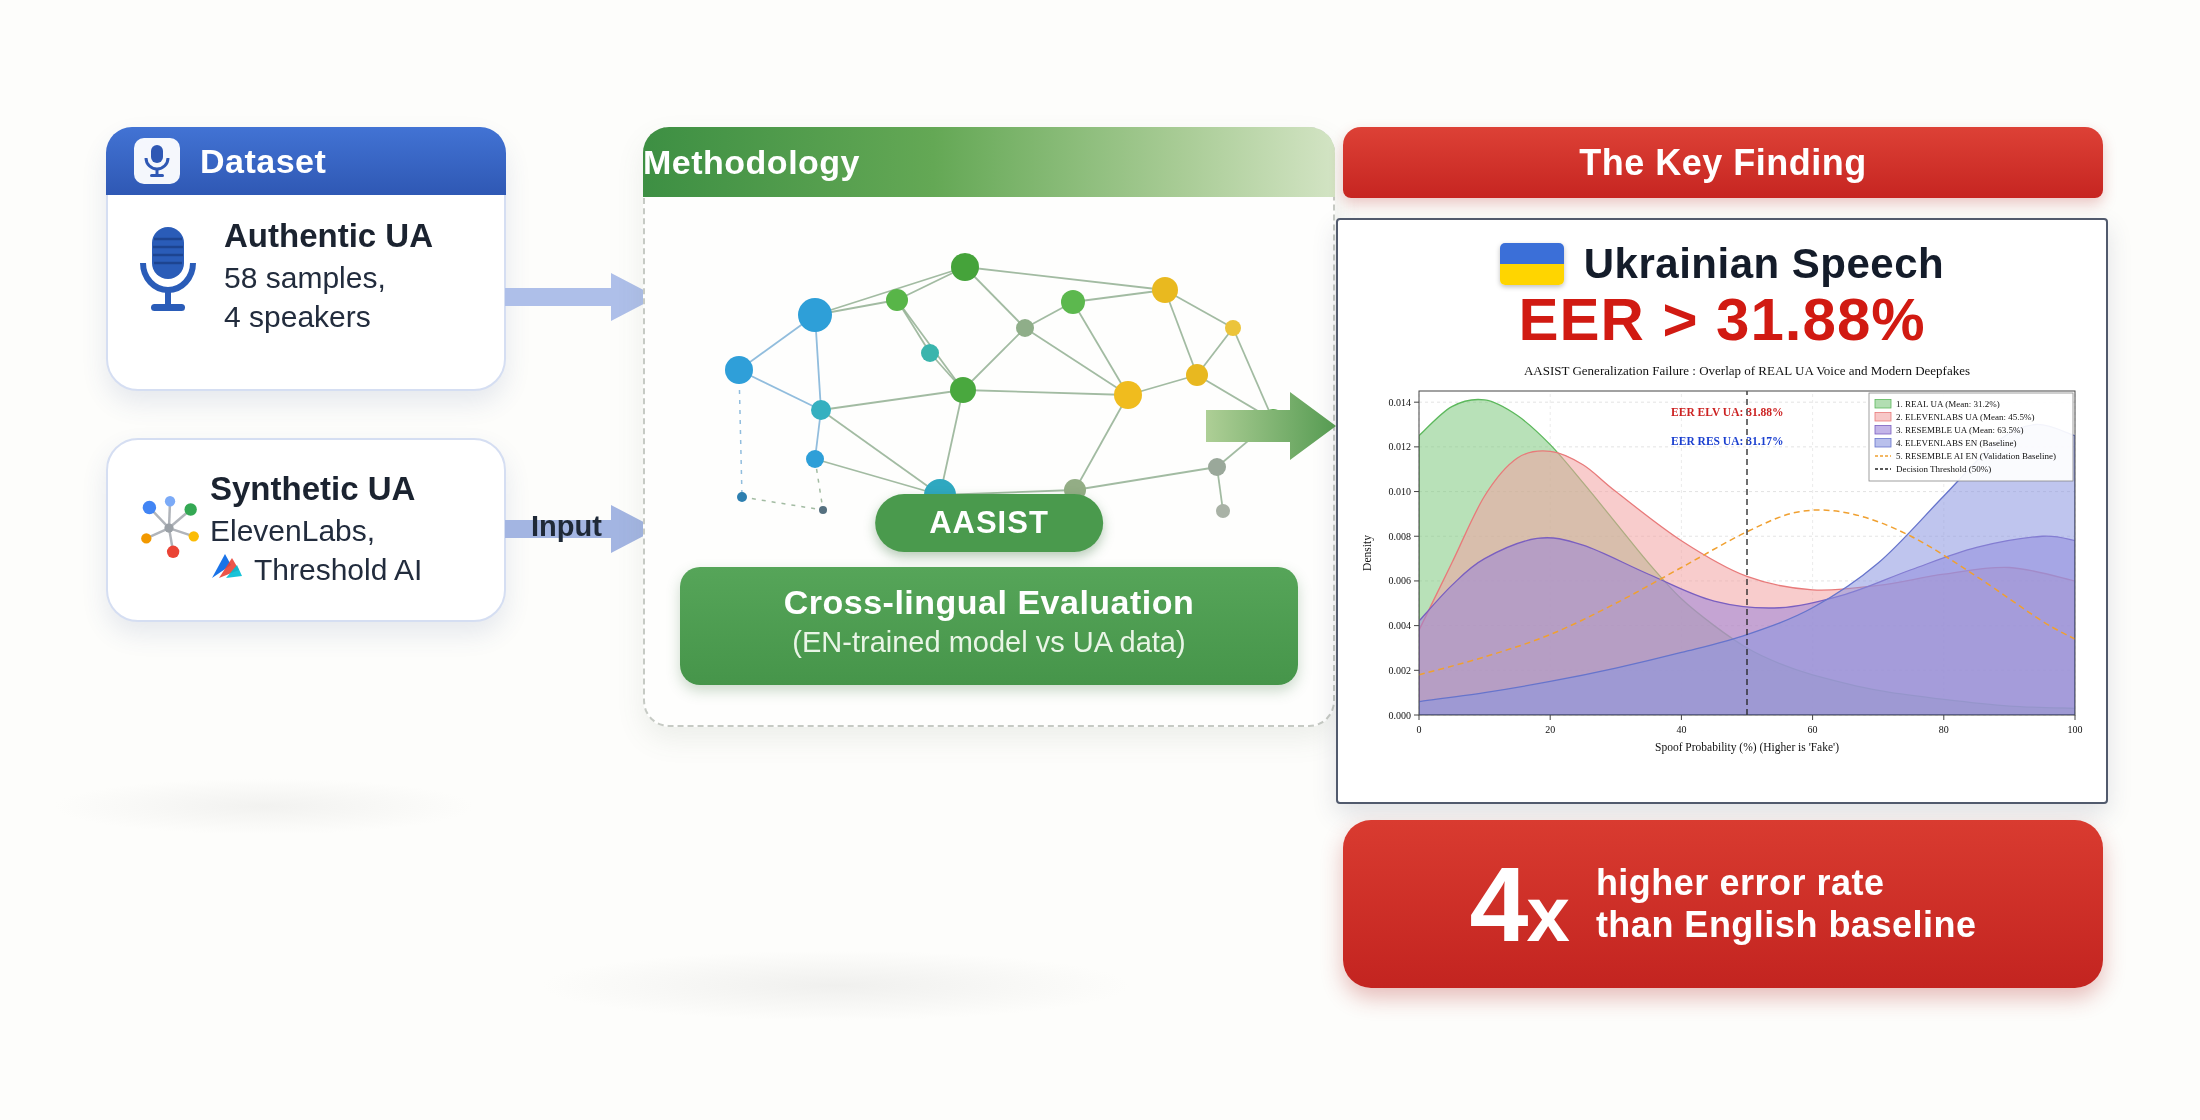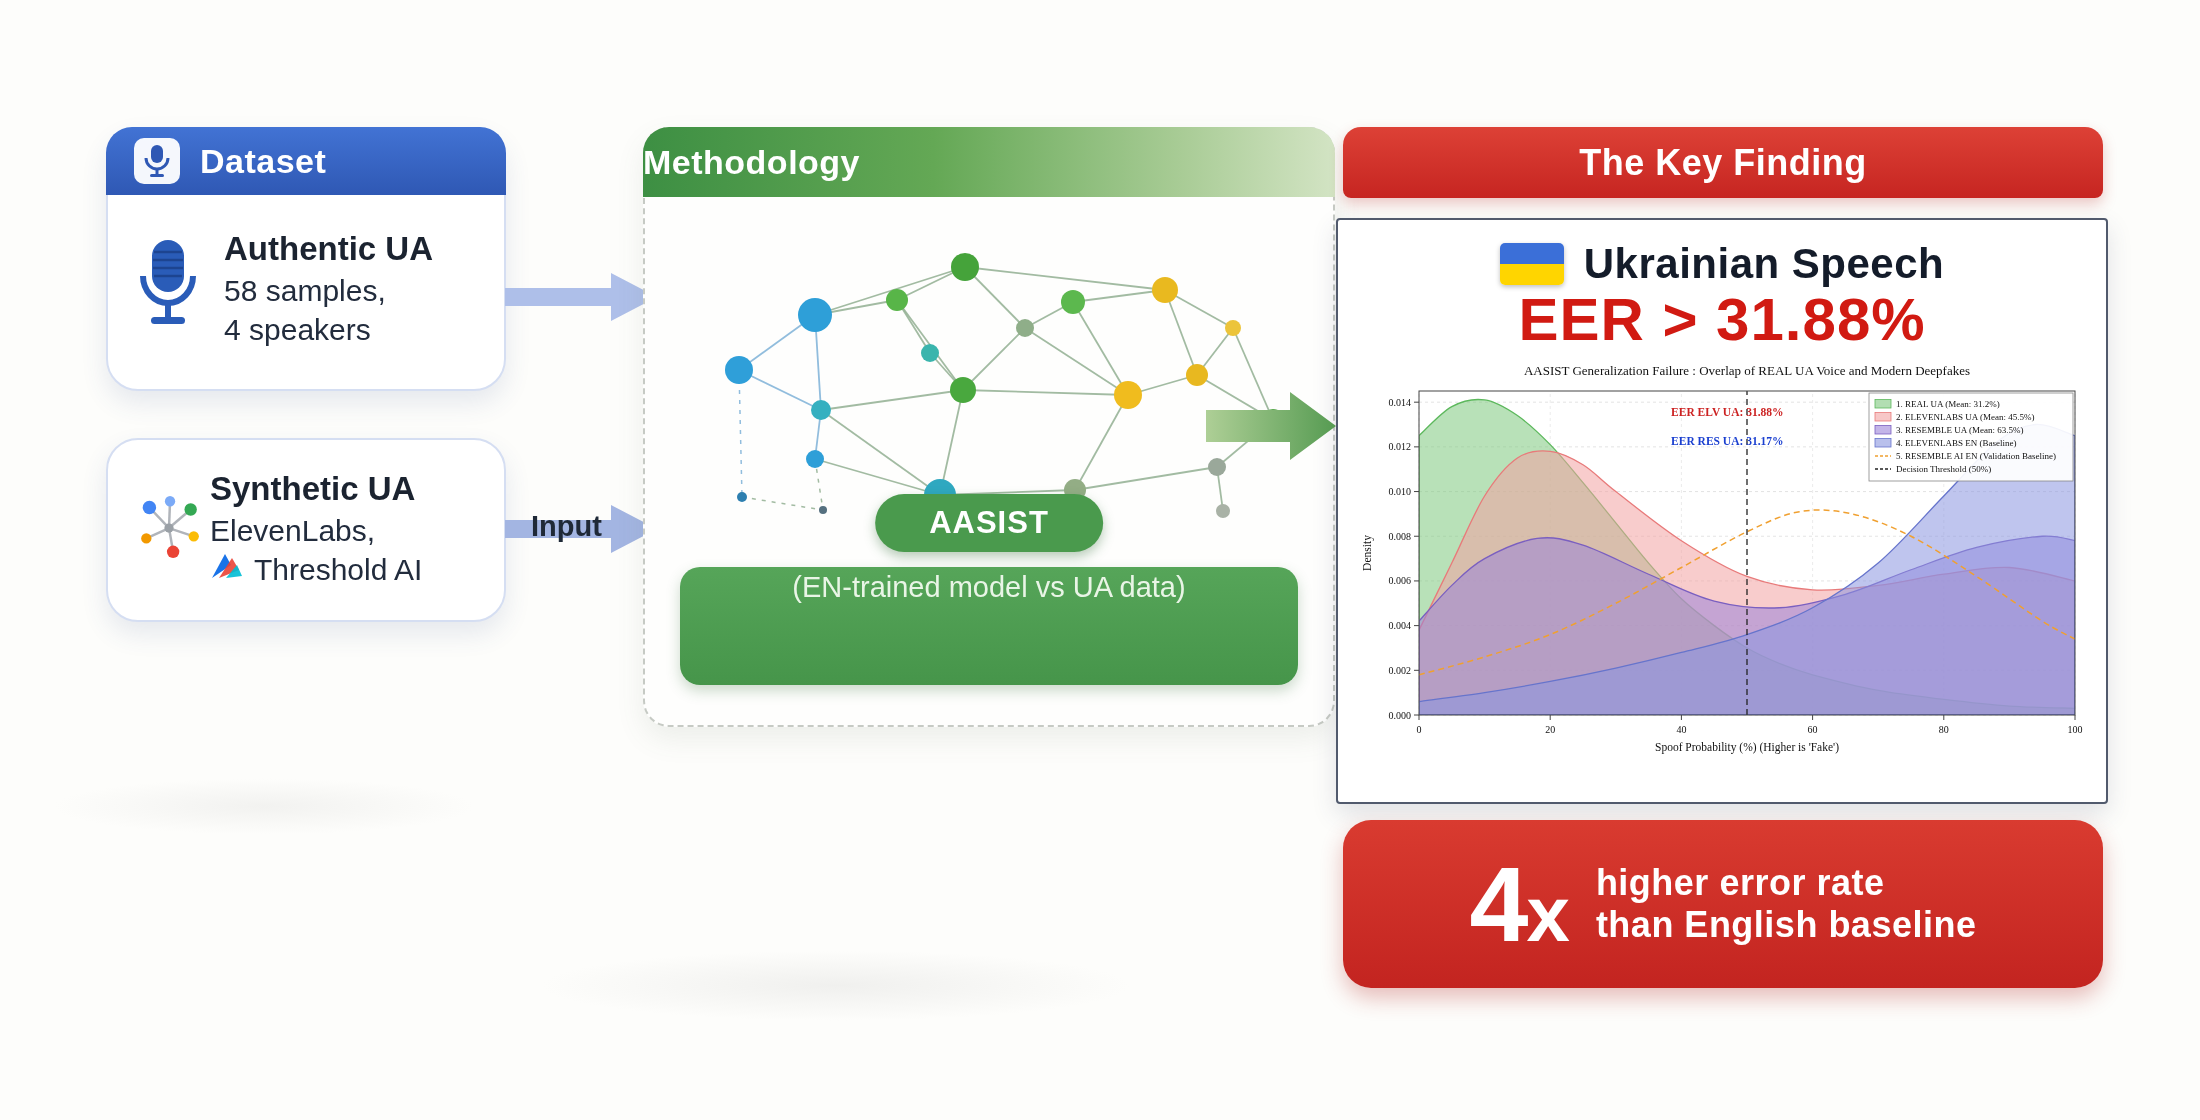--- a/index.html
+++ b/index.html
@@ -9,21 +9,21 @@
       radial-gradient(ellipse 420px 50px at 38% 88%, #f0f0ee, rgba(255,255,255,0) 70%),
       radial-gradient(ellipse 300px 40px at 12% 72%, #f2f2f0, rgba(255,255,255,0) 70%),
       #fdfdfb;}
   
   .card{position:absolute;background:#fff;border:2px solid #d5def2;border-radius:32px;
     box-shadow:0 12px 26px rgba(60,80,140,.12);}
   .card-header{height:68px;margin:-2px -2px 0 -2px;border-radius:26px 26px 0 0;
     background:linear-gradient(180deg,#4273d4,#2f58b4);
     display:flex;align-items:center;gap:20px;padding:0 28px;color:#fff;
     font-size:34px;font-weight:700;letter-spacing:.5px;}
-  .card-body{display:flex;align-items:center;gap:24px;padding:33px 28px;}
+  .card-body{display:flex;align-items:center;gap:24px;padding:20px 28px;}
   .t-title{font-size:33px;font-weight:700;color:#1b2330;line-height:1.3;}
   .t-line{font-size:30px;color:#222c3d;line-height:1.3;}
   .hdr-icon{width:46px;height:46px;border-radius:10px;background:rgba(255,255,255,.95);
     display:flex;align-items:center;justify-content:center;}
   
   .dataset-card{left:106px;top:127px;width:396px;height:260px;}
   .synthetic-card{left:106px;top:438px;width:396px;height:180px;}
   .resemble-row{display:flex;align-items:center;gap:10px;}
   
   .method-card{position:absolute;left:643px;top:127px;width:688px;height:596px;
@@ -237,20 +237,21 @@
         <circle cx="588" cy="121" r="8" fill="#ecc43a"></circle>
         <circle cx="628" cy="213" r="11" fill="#58a84c"></circle>
         <circle cx="572" cy="260" r="9" fill="#9aa89a"></circle>
         <circle cx="578" cy="304" r="7" fill="#a9b2a6"></circle>
         <circle cx="452" cy="320" r="5" fill="#8a9a8a"></circle>
       </svg>
     <div class="aasist-pill">
       <span>AASIST</span>
     </div>
     <div class="eval-box">
+      <div class="eval-title">Cross-lingual Evaluation</div>
       <div class="eval-sub">(EN-trained model vs UA data)</div>
     </div>
   </section>
 
   <header class="finding-header">
     <span>The Key Finding</span>
   </header>
 
   <section class="chart-panel">
     <div class="speech-row">

